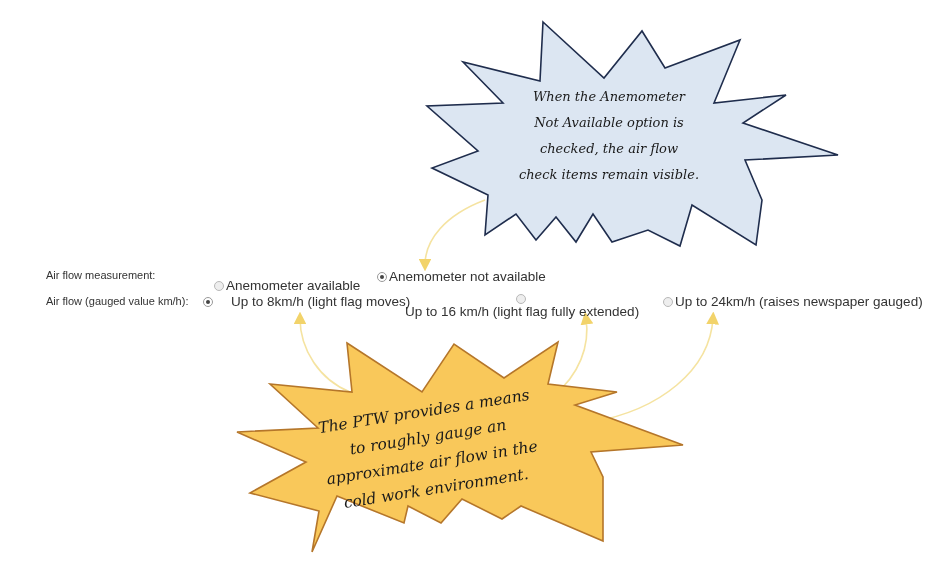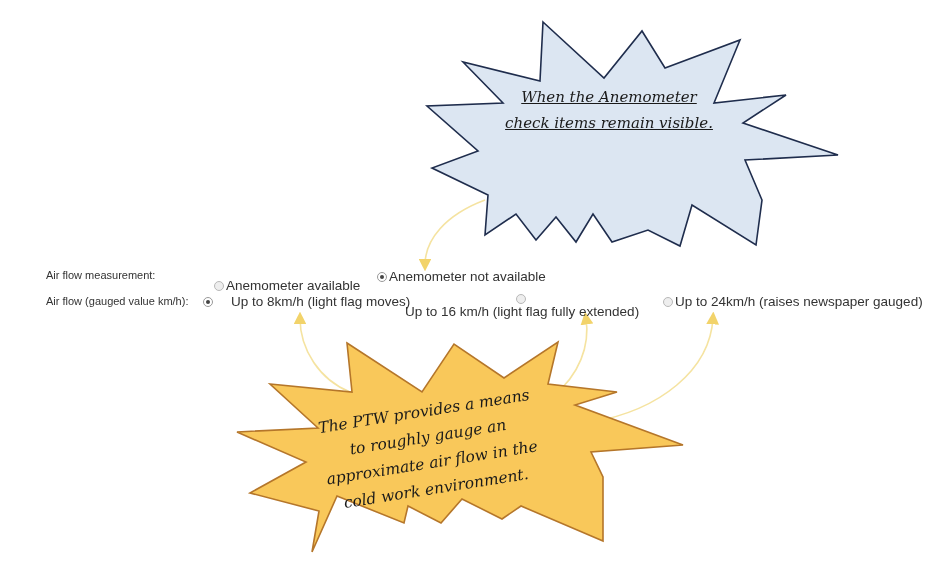--- a/index.html
+++ b/index.html
@@ -6,21 +6,21 @@
   body { width:930px; height:575px; background:#ffffff; position:relative; overflow:hidden;
          font-family:"Liberation Sans", sans-serif; }
   .layer { position:absolute; left:0; top:0; width:930px; height:575px; }
   .field-label { position:absolute; font-size:11px; color:#333333; }
   .opt { position:absolute; display:flex; align-items:center; font-size:13.5px; color:#333333; cursor:pointer; }
   .radio { width:10px; height:10px; border-radius:50%; border:1px solid #b8b8b8; background:#eeeeee;
            margin-right:2px; box-sizing:border-box; position:relative; }
   .radio.checked::after { content:""; position:absolute; left:2px; top:2px; width:4px; height:4px; border-radius:50%; background:#444; }
   .radio.checked { background:#ffffff; border-color:#999; }
   .callout-text { position:absolute; font-family:"DejaVu Serif", serif; font-style:italic; text-align:center; color:#1a1a1a; }
-  .blue-text { left:498px; top:84px; width:222px; font-size:15px; line-height:26px;text-decoration:underline; }
+  .blue-text { left:498px; top:84px; width:222px; font-size:13px; line-height:26px; }
   .yellow-text { left:300px; top:398px; width:260px; font-size:15.5px; line-height:26px; transform:rotate(-9deg); transform-origin:50% 50%; }
 </style>
 </head>
 <body>
 
 <svg class="layer" viewBox="0 0 930 575" xmlns="http://www.w3.org/2000/svg">
   <defs>
     <marker id="ah" markerWidth="8" markerHeight="8" refX="4" refY="4" orient="auto">
       <path d="M0,0 L8,4 L0,8 z" fill="#f2d36a"></path>
     </marker>
@@ -32,20 +32,22 @@
   <path d="M552,397 C580,375 590,345 586,318" stroke="#f5e3a0" stroke-width="1.6" fill="none" marker-end="url(#ah)"></path>
   <path d="M592,422 C660,410 710,370 713,318" stroke="#f5e3a0" stroke-width="1.6" fill="none" marker-end="url(#ah)"></path>
 
   <polygon points="543,22 604,78 642,31 665,68 740,40 714,103 786,95 743,123 838,155 745,160 762,200 756,245 692,205 680,246 648,230 612,242 593,214 576,242 556,217 536,240 516,214 485,235 488,195 432,168 478,151 427,106 503,103 463,62 540,81" fill="#dce6f2" stroke="#1f2d4d" stroke-width="1.6" stroke-linejoin="miter"></polygon>
 
   <polygon points="347,343 422,392 454,344 504,378 558,342 548,384 617,392 575,405 683,445 591,452 603,477 603,541 521,506 502,519 462,499 441,523 408,506 404,523 337,496 312,552 319,511 250,493 306,462 237,432 318,428 270,384 352,392" fill="#f9c85a" stroke="#b5762a" stroke-width="1.6" stroke-linejoin="miter"></polygon>
 </svg>
 
 <div class="callout-text blue-text">
   <div>When the Anemometer</div>
+  <div>Not Available option is</div>
+  <div>checked, the air flow</div>
   <div>check items remain visible.</div>
 </div>
 
 <div class="callout-text yellow-text">
   <div>The PTW provides a means</div>
   <div>to roughly gauge an</div>
   <div>approximate air flow in the</div>
   <div>cold work environment.</div>
 </div>
 

